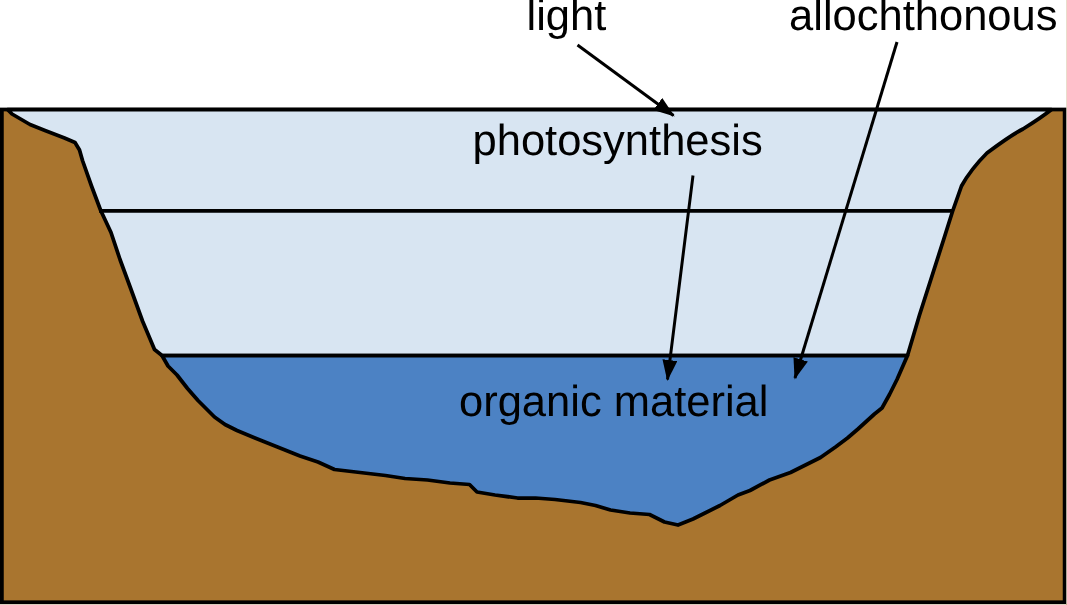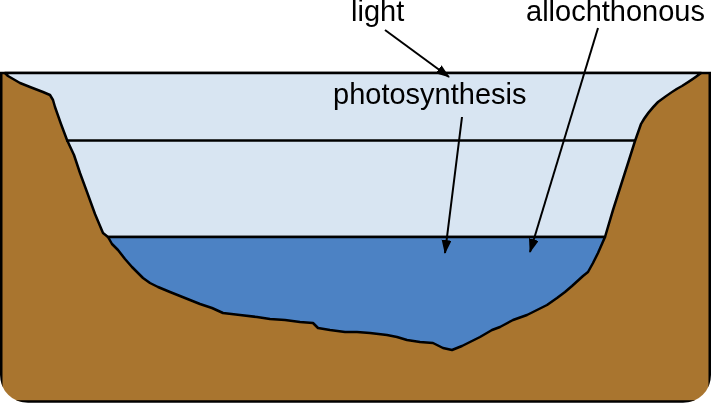--- a/index.html
+++ b/index.html
@@ -3,33 +3,32 @@
 <meta charset="utf-8">
 <style>
   html, body { margin: 0; padding: 0; }
   .stage {
     position: relative;
     width: 711px;
     height: 403px;
     background: #ffffff;
     overflow: hidden;
     font-family: "Liberation Sans", sans-serif;
-    border-radius: 28px;
   }
   .stage svg { position: absolute; left: 0; top: 0; }
   .label {
     position: absolute;
     color: #000000;
     font-size: 29px;
     line-height: 31px;
     white-space: nowrap;
   }
   .label-light { left: 351px; top: -4px; }
   .label-alloch { right: 6px; top: -4px; text-align: right; }
-  .label-photo { left: 333px; top: 79px; }
+  .label-photo { left: 315px; top: 79px; }
   .label-decomp { left: 306px; top: 252px; line-height: 33px; }
   .outline { stroke: #000000; }
 </style>
 </head>
 <body>
 
 <div class="stage">
 
   <svg width="711" height="403" viewBox="0 0 711 403">
     <defs>
@@ -125,15 +124,16 @@
 
   <div class="label label-light">light</div>
 
   <div class="label label-alloch">
     <div>allochthonous</div>
   </div>
 
   <div class="label label-photo">photosynthesis</div>
 
   <div class="label label-decomp">
+    <div>organic material</div>
   </div>
 
 </div>
 
 </body></html>

